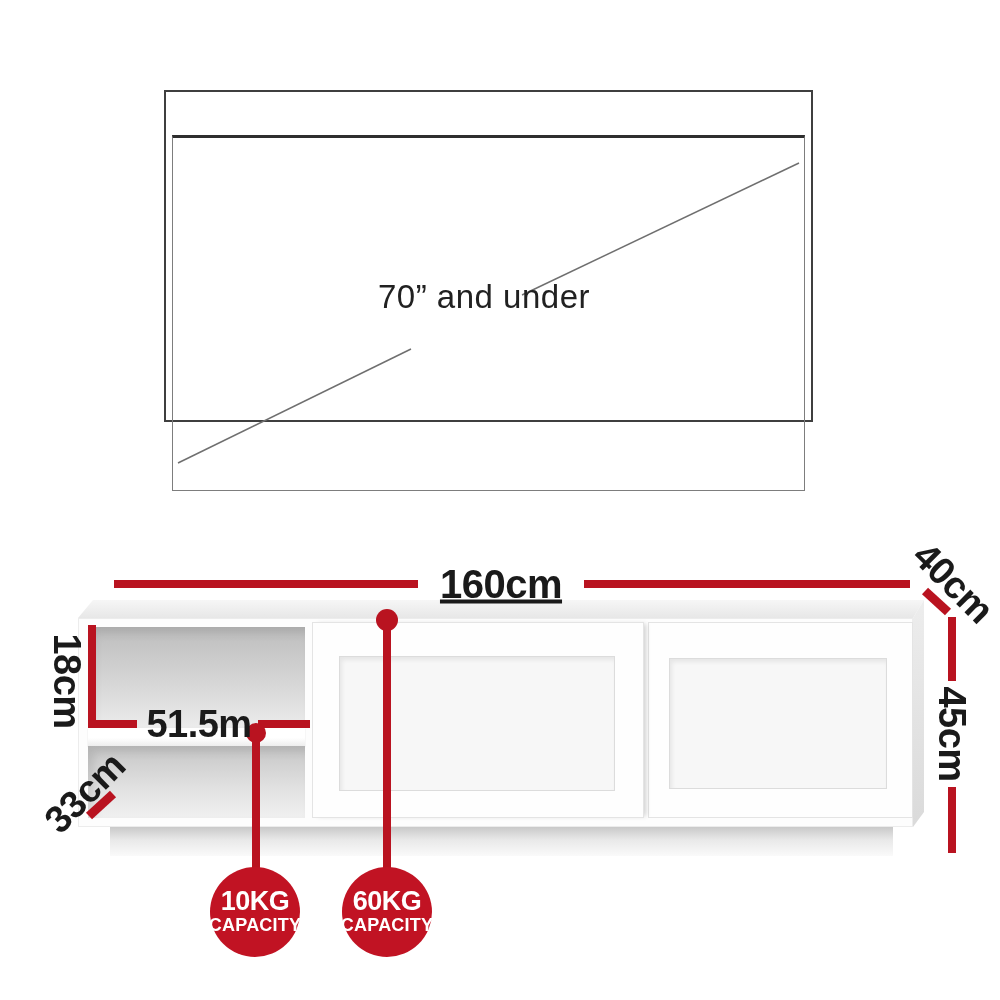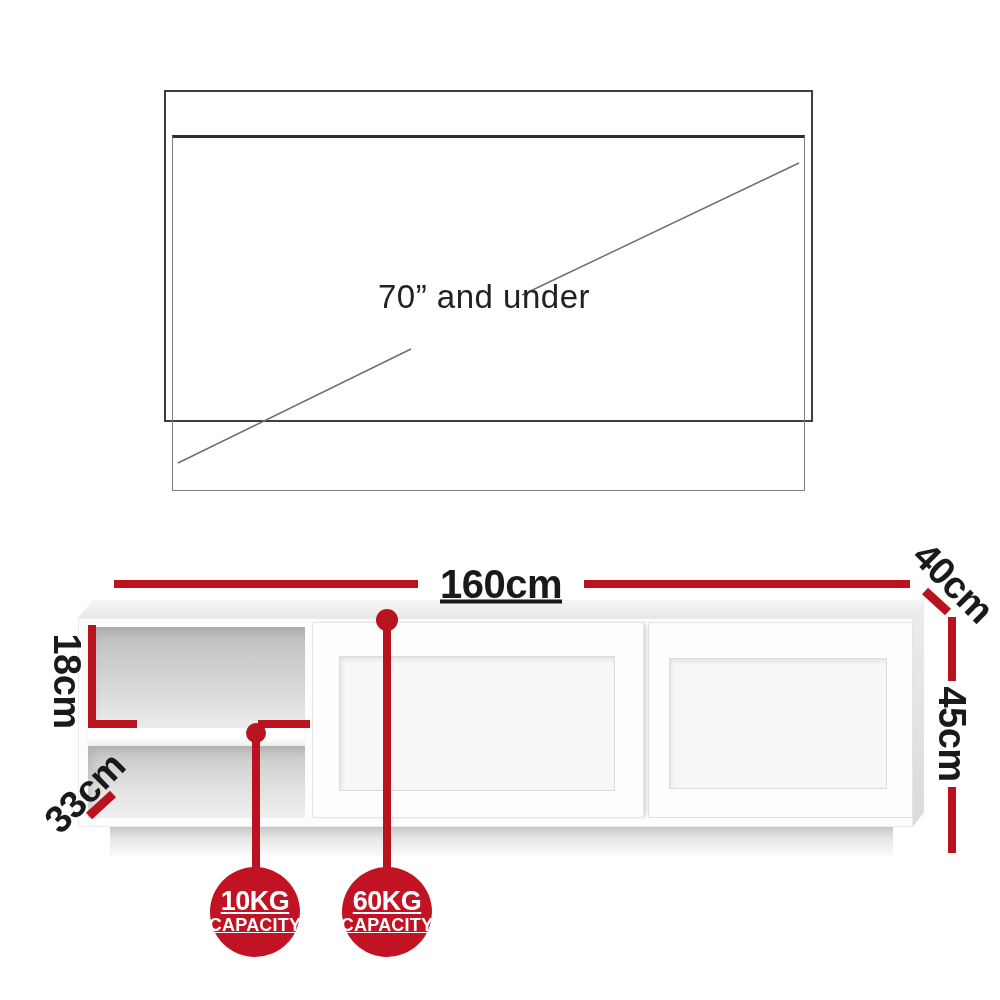--- a/index.html
+++ b/index.html
@@ -57,21 +57,21 @@
   .lbl-width   { left:501px; top:584px; transform:translate(-50%,-50%); font-size:40px;text-decoration:underline; }
   .lbl-depth   { left:953px; top:583px; transform:translate(-50%,-50%) rotate(45deg); }
   .lbl-height  { left:951px; top:734px; transform:translate(-50%,-50%) rotate(90deg); }
   .lbl-shelf-h { left:66px;  top:681px; transform:translate(-50%,-50%) rotate(90deg); }
   .lbl-shelf-w { left:199px; top:724px; transform:translate(-50%,-50%); }
   .lbl-shelf-d { left:85px;  top:793px; transform:translate(-50%,-50%) rotate(-45deg); }
 
   
   .badge { position:absolute; top:867px; width:90px; height:90px; border-radius:50%;
         background:#c11323; z-index:6; display:flex; flex-direction:column;
-        align-items:center; justify-content:center; color:#fff; text-align:center;text-decoration:underline; }
+        align-items:center; justify-content:center; color:#fff; text-align:center; }
   .badge-10 { left:210px; }
   .badge-60 { left:342px;align-items:center; }
   .badge-value { font-weight:bold; font-size:27px; line-height:1; letter-spacing:-.5px; }
   .badge-caption { font-weight:bold; font-size:18px; line-height:1.15; letter-spacing:.2px; }
 </style>
 </head>
 <body>
 
 <div class="stage">
 
@@ -113,20 +113,21 @@
     <circle cx="256" cy="733" r="10"></circle>
     <line x1="256" y1="733" x2="256" y2="869" stroke-width="8"></line>
     <circle cx="387" cy="620" r="11"></circle>
     <line x1="387" y1="620" x2="387" y2="869" stroke-width="8"></line>
   </svg>
 
   <div class="dim-label lbl-width">160cm</div>
   <div class="dim-label lbl-depth">40cm</div>
   <div class="dim-label lbl-height">45cm</div>
   <div class="dim-label lbl-shelf-h">18cm</div>
+  <div class="dim-label lbl-shelf-w">51.5m</div>
   <div class="dim-label lbl-shelf-d">33cm</div>
 
   <div class="badge badge-10">
     <div class="badge-value">10KG</div>
     <div class="badge-caption">CAPACITY</div>
   </div>
   <div class="badge badge-60">
     <div class="badge-value">60KG</div>
     <div class="badge-caption">CAPACITY</div>
   </div>

